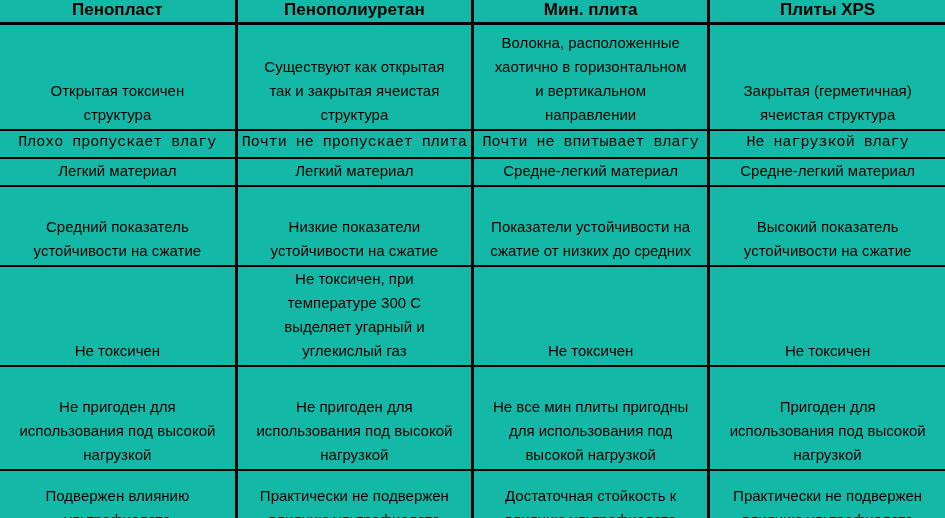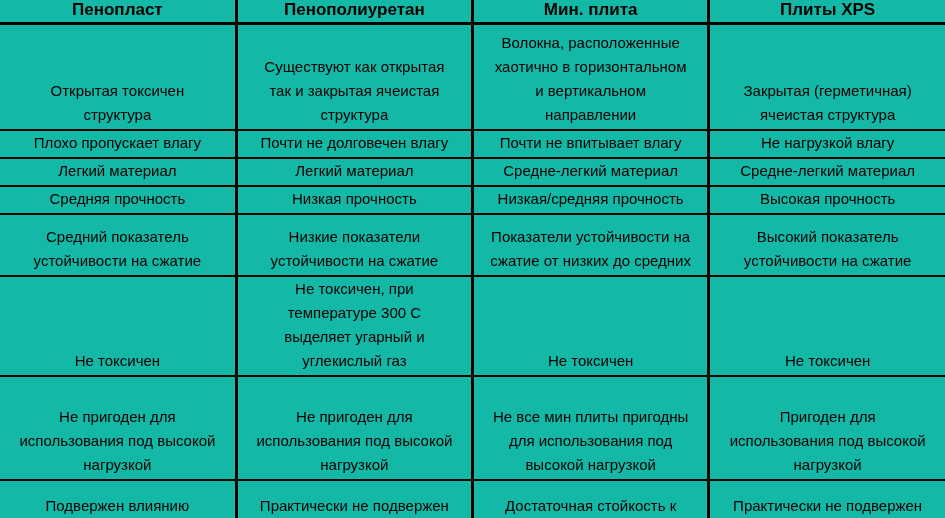--- a/index.html
+++ b/index.html
@@ -41,24 +41,24 @@
     font-size: 15px;
     line-height: 24px;
     text-align: center;
     vertical-align: bottom;
     padding: 0 3px 2px 3px;
     white-space: pre-line;
     overflow: hidden;
   }
   tr.r-head        { height: 22px; }
   tr.r-structure   { height: 106px; }
-  tr.r-moisture    { height: 22px; }
+  tr.r-moisture    { height: 22px; font-family: Liberation Mono, monospace; }
   tr.r-weight      { height: 22px; }
   tr.r-strength    { height: 22px; }
-  tr.r-compression { height: 62px; }
+  tr.r-compression { height: 80px; }
   tr.r-toxicity    { height: 86px; }
   tr.r-load        { height: 104px; }
   tr.r-durability  { height: 22px; }
   tr.r-uv          { height: 64px; }
 </style>
 </head>
 <body>
 
 <div class="page">
   <table class="cmp">
@@ -85,35 +85,29 @@
 структура</td>
         <td>Волокна, расположенные
 хаотично в горизонтальном
 и вертикальном
 направлении</td>
         <td>Закрытая (герметичная)
 ячеистая структура</td>
       </tr>
       <tr class="r-moisture">
         <td>Плохо пропускает влагу</td>
-        <td>Почти не долговечен влагу</td>
+        <td>Почти не пропускает плита</td>
         <td>Почти не впитывает влагу</td>
         <td>Не нагрузкой влагу</td>
       </tr>
       <tr class="r-weight">
         <td>Легкий материал</td>
         <td>Легкий материал</td>
         <td>Средне-легкий материал</td>
         <td>Средне-легкий материал</td>
-      </tr>
-      <tr class="r-strength">
-        <td>Средняя прочность</td>
-        <td>Низкая прочность</td>
-        <td>Низкая/средняя прочность</td>
-        <td>Высокая прочность</td>
       </tr>
       <tr class="r-compression">
         <td>Средний показатель
 устойчивости на сжатие</td>
         <td>Низкие показатели
 устойчивости на сжатие</td>
         <td>Показатели устойчивости на
 сжатие от низких до средних</td>
         <td>Высокий показатель
 устойчивости на сжатие</td>

